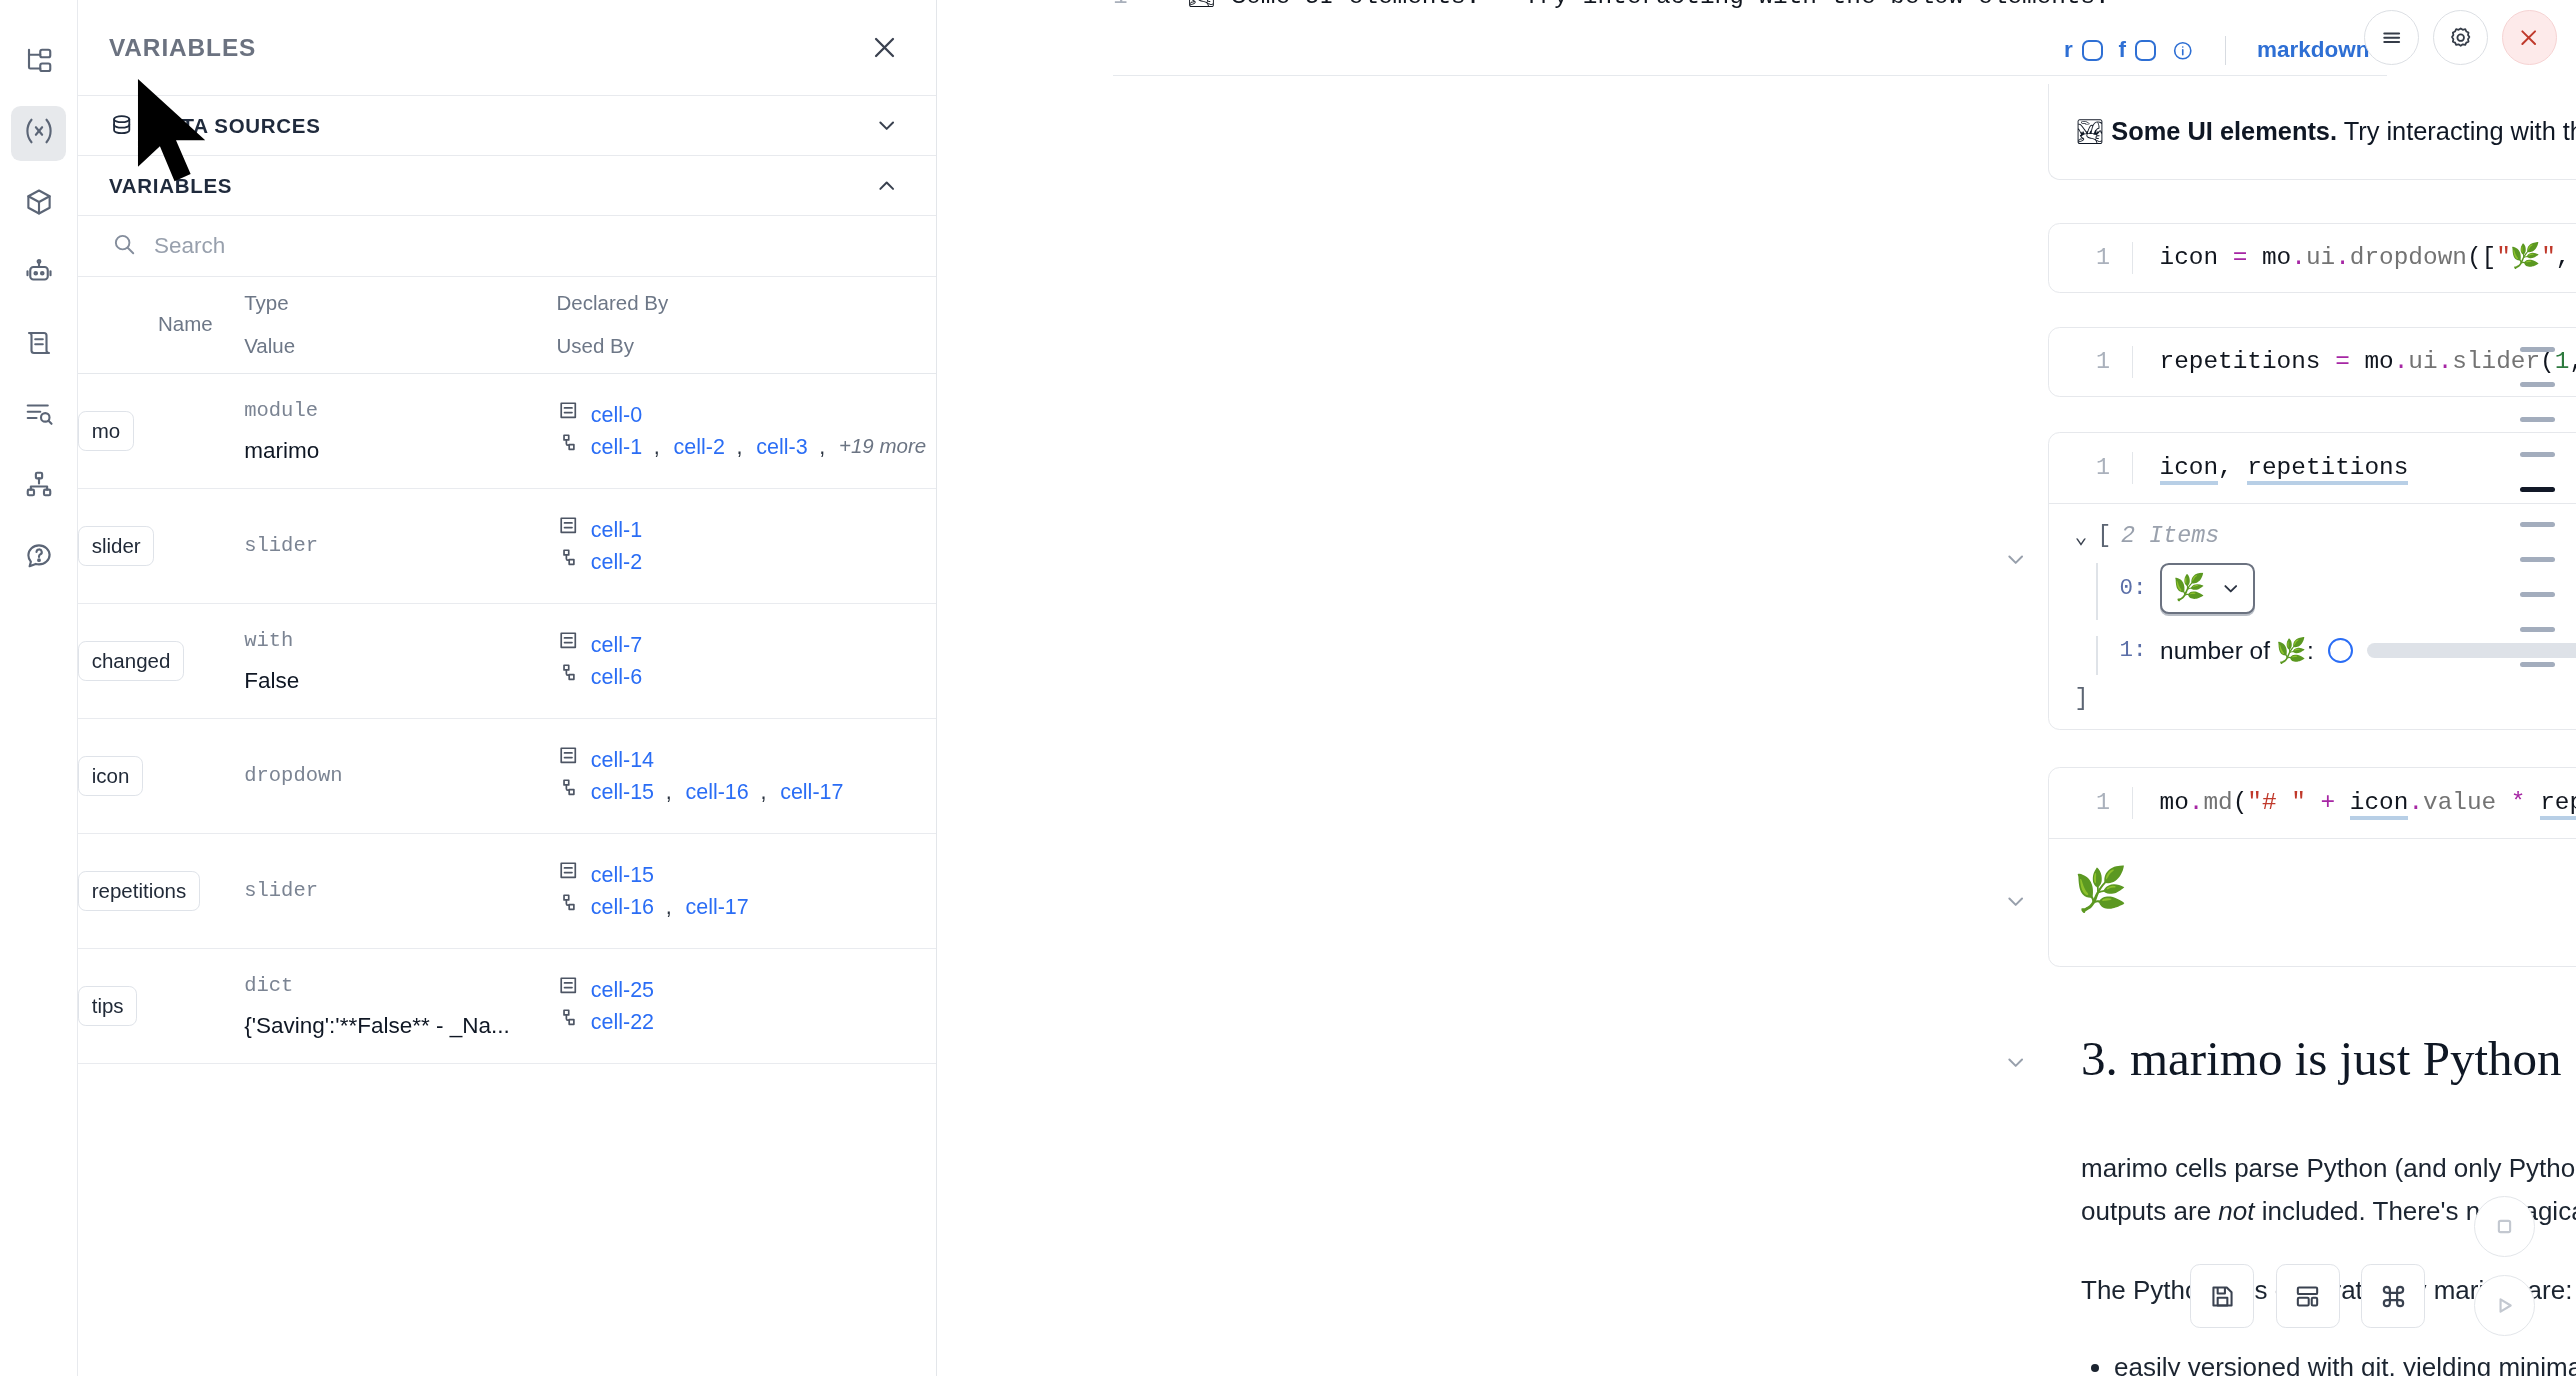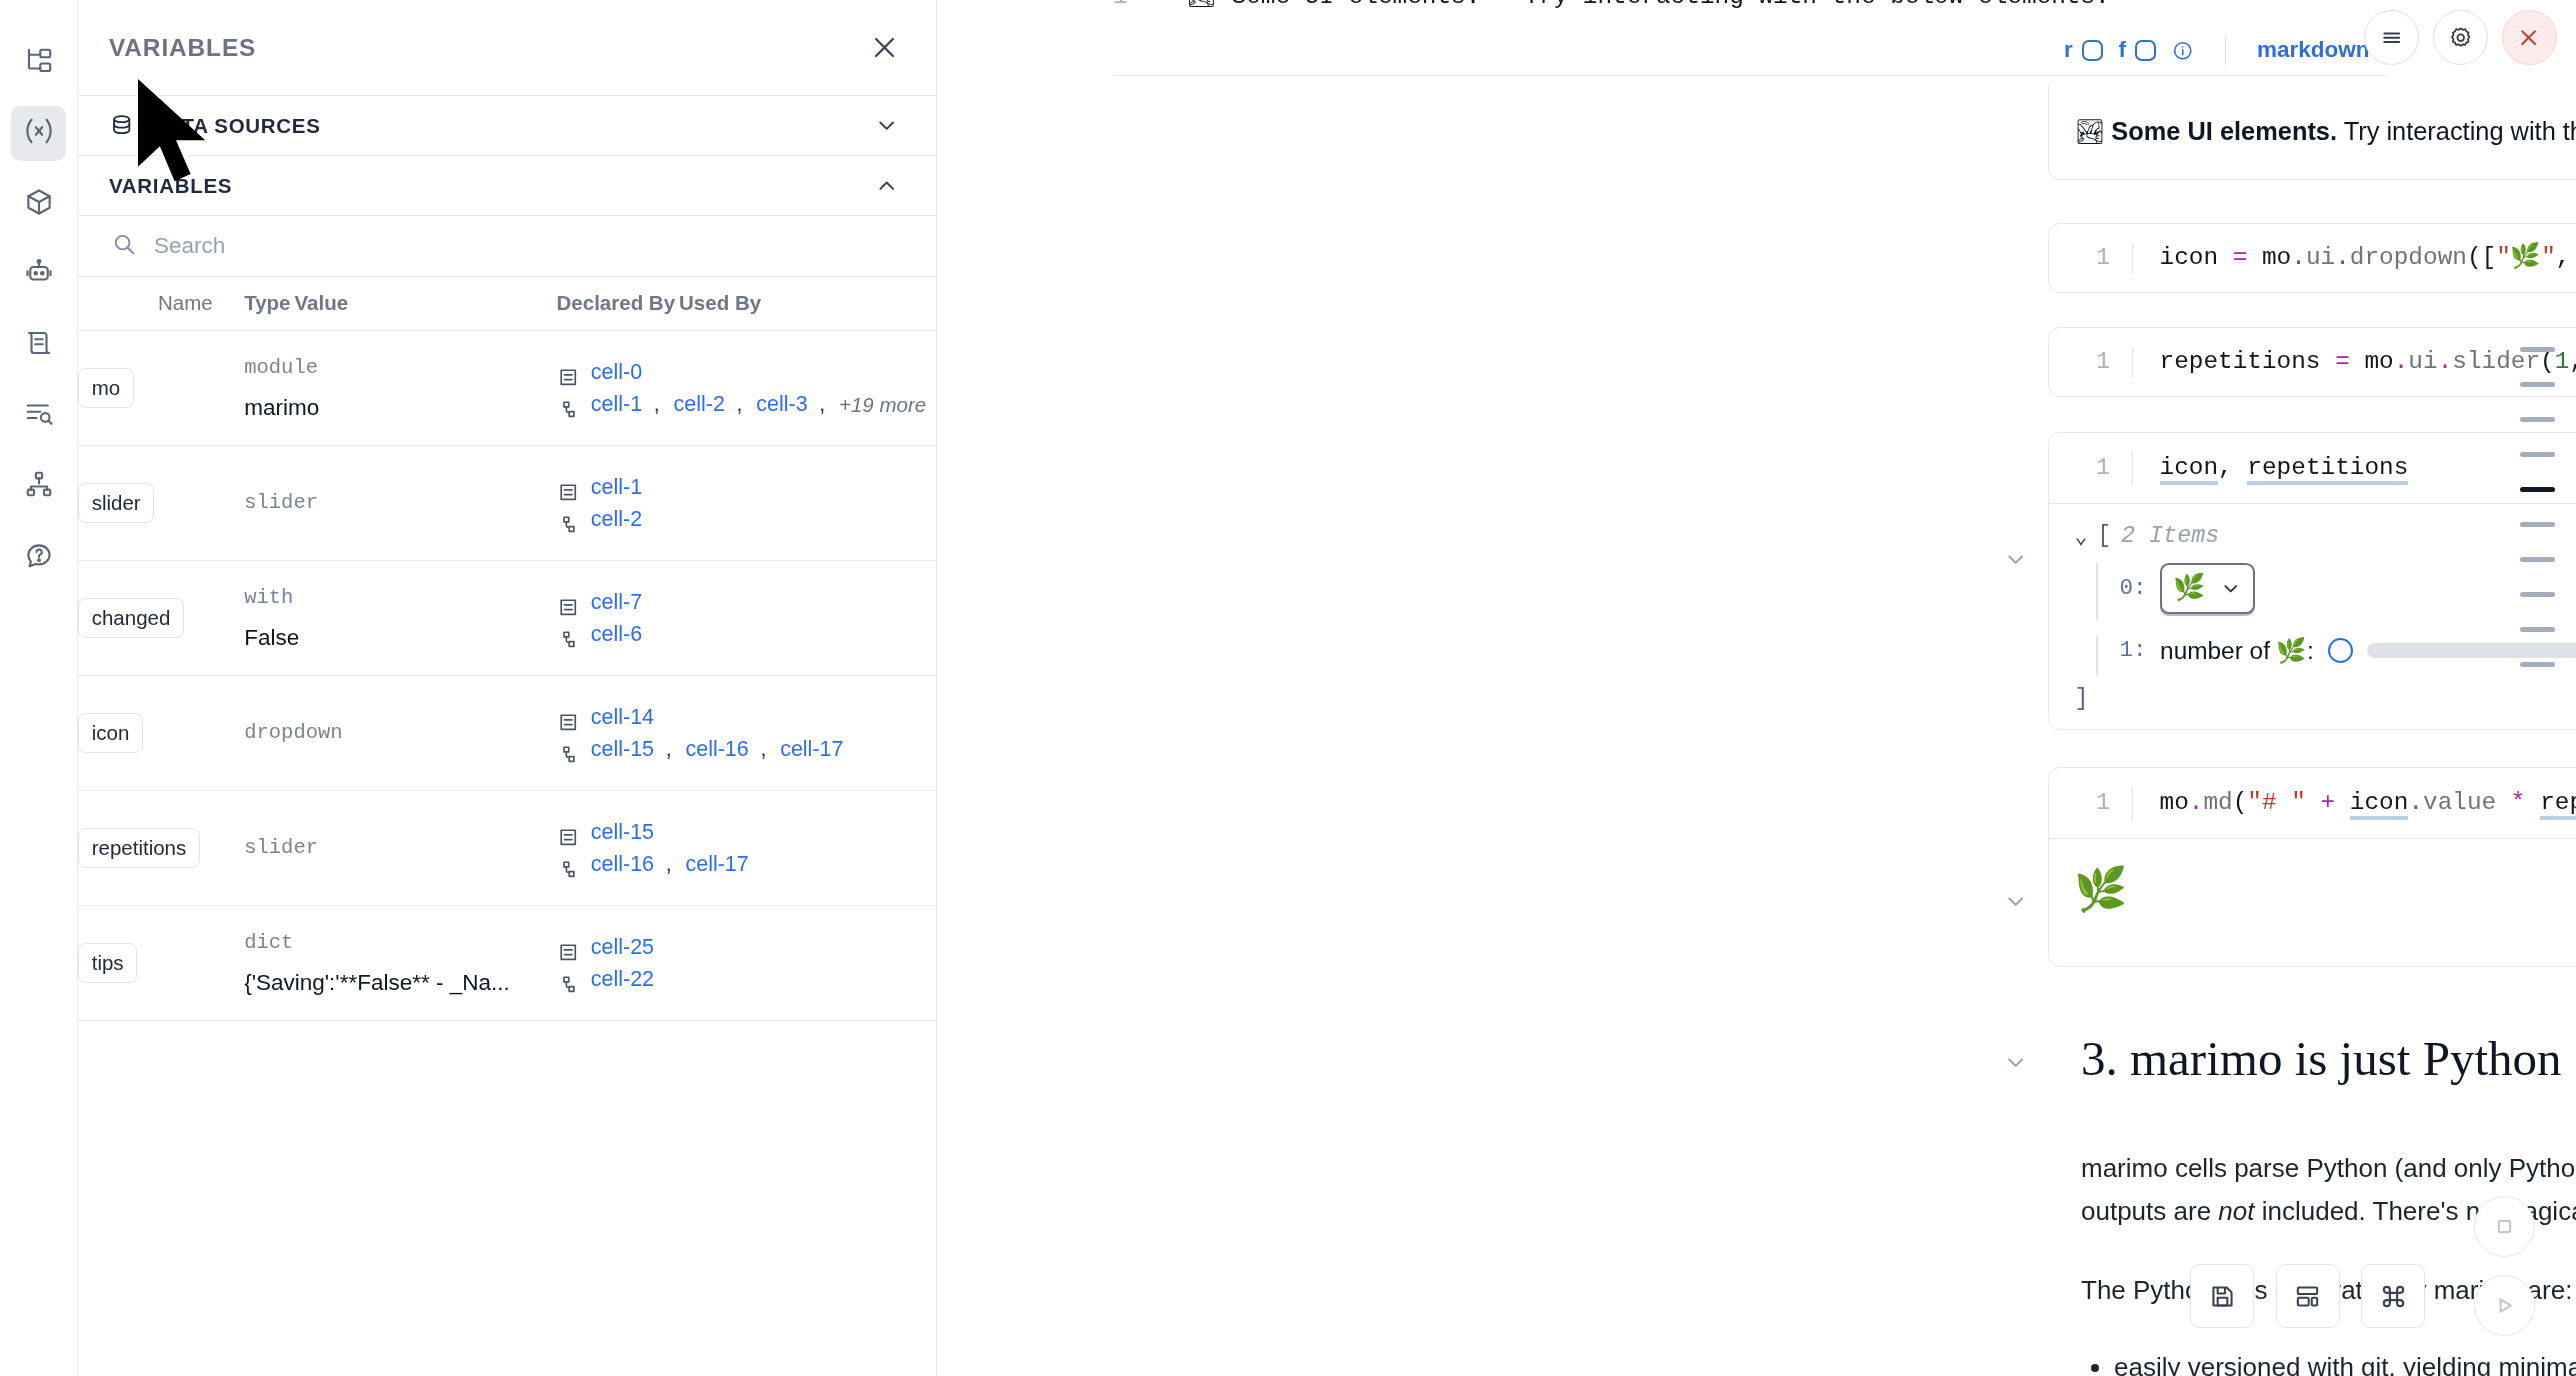--- a/index.html
+++ b/index.html
@@ -85,41 +85,41 @@
   .tbl thead th {
     text-align: left; font-weight: 400;
     color: #6d7787; font-size: 20.5px;
     padding: 13.7px 0 15.6px 0;
     border-bottom: 1px solid #e5e8ec;
     vertical-align: middle;
   }
   .th-name  { width: 166px; padding-left: 80px !important; }
   .th-type  { width: 312px; }
   .th-decl  { width: 379px; }
-  .stack { display: flex; flex-direction: row; gap: 4px; font-weight: bold; }
+  .stack { display: flex; flex-direction: column; gap: 19px; }
 
   .tbl tbody tr { border-bottom: 1px solid #e9ebef; height: 115px; }
   .tbl tbody td { vertical-align: middle; padding: 0; }
   .td-name { padding-left: 80px; }
   .pill {
     display: inline-block; border: 1px solid #dfe3e9; border-radius: 7.8px;
     padding: 6.8px 12.7px; font-size: 20.5px; color: #212a38;
     font-family: "Liberation Sans", sans-serif; background: #fff;
     white-space: nowrap;
   }
   .v-type {
     font-family: "Liberation Mono", monospace;
     font-size: 20.5px; color: #7b8493; line-height: 1.55;
   }
   .v-val {
     font-size: 22.5px; color: #0f1724; line-height: 1.5;
     white-space: nowrap; overflow: hidden; text-overflow: ellipsis;
     max-width: 293px; display: block; margin-top: 7px;
   }
-  .link-line { display: flex; align-items: flex-end; gap: 11.7px; line-height: 1.5; }
+  .link-line { display: flex; align-items: flex-start; gap: 11.7px; line-height: 1.5; }
   .link-line svg { width: 22.5px; height: 22.5px; color: #4d5564; flex: 0 0 22.5px; }
   .clink { color: #2a6df5; font-size: 21.5px; cursor: pointer; }
   .sep { color: #2a3340; font-size: 21.5px; margin-right: 2px;}
   .more { color: #6b7483; font-size: 20.5px; font-style: italic; }
 
   
   .cursor { position: absolute; left: 54px; top: 76px; width: 88px; height: 117px; pointer-events: none; }
 
   
   .notebook {

